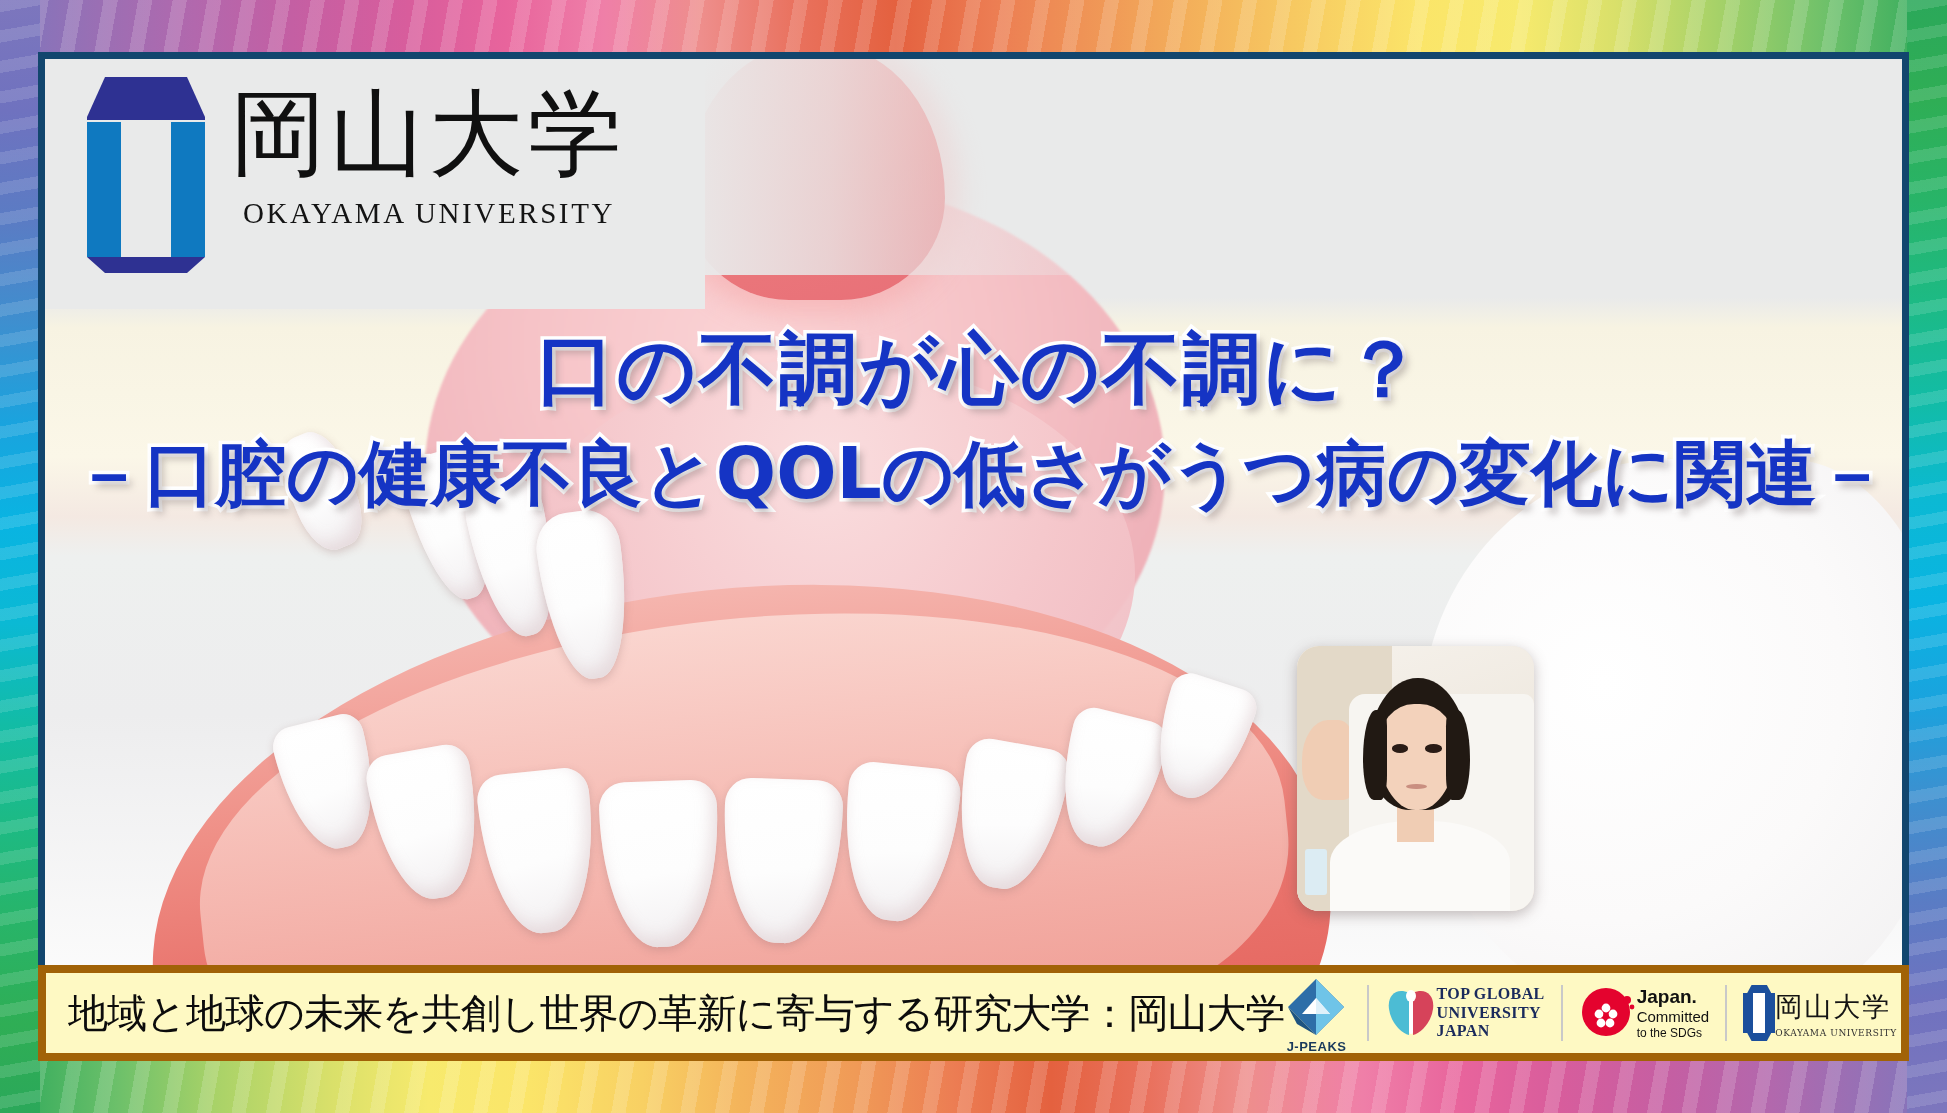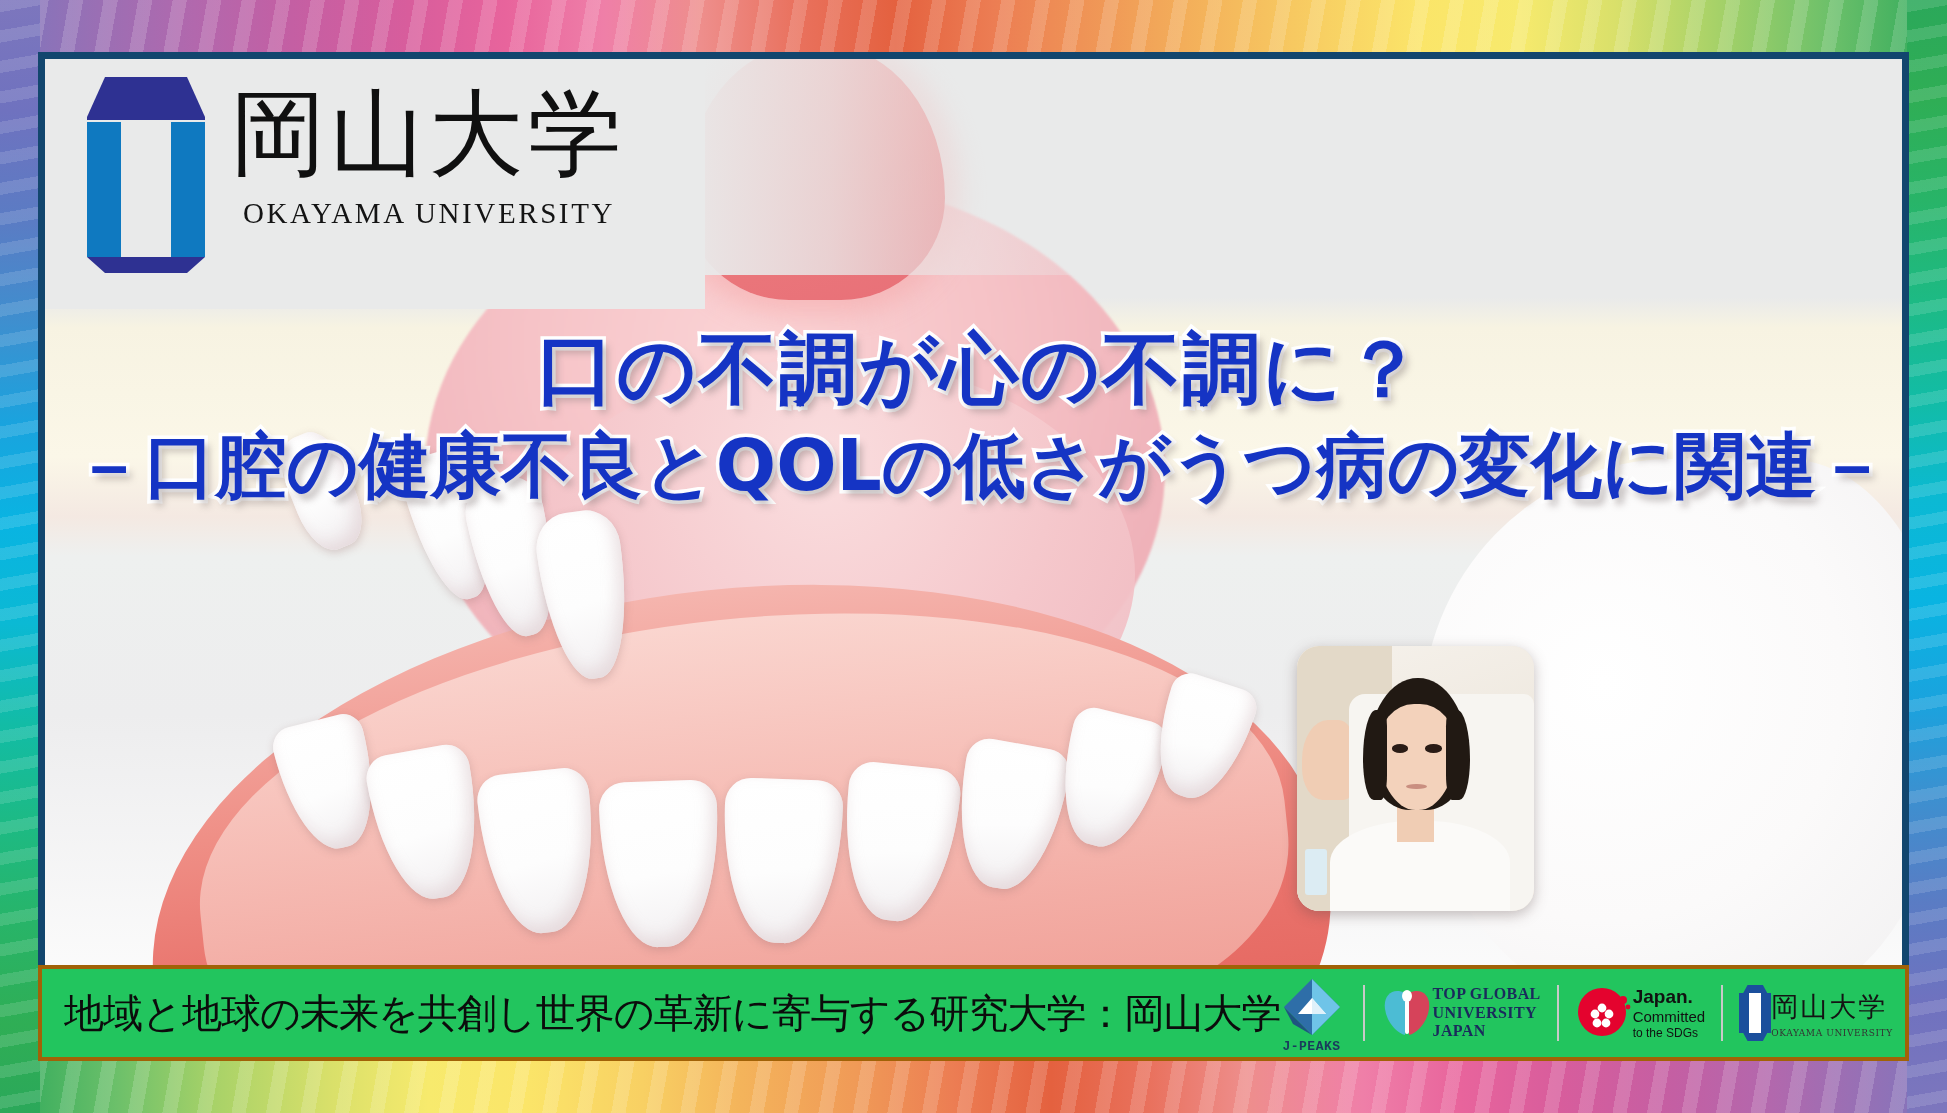--- a/index.html
+++ b/index.html
@@ -91,21 +91,21 @@
   .titles{position:absolute;left:0;top:268px;width:1871px;text-align:center;z-index:7;}
   .t-main{
     font-family:"DejaVu Sans","Liberation Sans",sans-serif;
     font-weight:bold;font-size:78px;line-height:1.08;color:#1534c4;letter-spacing:2px;
     -webkit-text-stroke:7px #ffffff;paint-order:stroke fill;
     text-shadow:5px 6px 7px rgba(130,120,120,.45);
   }
   .t-sub{
     font-family:"DejaVu Sans","Liberation Sans",sans-serif;
     font-weight:bold;font-size:71px;line-height:1.1;color:#1534c4;letter-spacing:0px;
-    margin-top:16px;
+    margin-top:24px;
     -webkit-text-stroke:7px #ffffff;paint-order:stroke fill;
     text-shadow:5px 6px 7px rgba(130,120,120,.45);
   }
 
   
   .author{position:absolute;left:560px;top:505px;width:960px;text-align:center;z-index:7;
     font-family:"DejaVu Sans","Liberation Sans",sans-serif;font-weight:bold;color:#0a0a0a;}
   .a-l1{font-size:46px;line-height:1.16;-webkit-text-stroke:6px #ffffff;paint-order:stroke fill;
     text-shadow:4px 5px 6px rgba(120,110,110,.40);}
   .a-l2{font-size:46px;line-height:1.16;-webkit-text-stroke:6px #ffffff;paint-order:stroke fill;
@@ -129,32 +129,32 @@
   .pt-face{position:absolute;left:34%;top:22%;width:33%;height:40%;background:#f3d2bb;
     border-radius:46% 46% 48% 48%/40% 40% 60% 60%;}
   .pt-hair-l{position:absolute;left:28%;top:24%;width:10%;height:34%;background:#211913;border-radius:60% 20% 30% 50%;}
   .pt-hair-r{position:absolute;left:63%;top:24%;width:10%;height:34%;background:#211913;border-radius:20% 60% 50% 30%;}
   .pt-eye-l{position:absolute;left:40%;top:37%;width:7%;height:3.2%;background:#2a1c16;border-radius:50%;}
   .pt-eye-r{position:absolute;left:54%;top:37%;width:7%;height:3.2%;background:#2a1c16;border-radius:50%;}
   .pt-mouth{position:absolute;left:46%;top:52%;width:9%;height:2%;background:#c98f80;border-radius:50%;}
   .pt-arm{position:absolute;left:2%;top:28%;width:22%;height:30%;background:#f0cdb4;border-radius:50% 30% 20% 40%;}
 
   
-  .footer{position:absolute;left:38px;bottom:52px;width:1871px;height:96px;background:#22c55e;
-    border:4px solid #a16207;box-sizing:border-box;z-index:5;display:flex;align-items:center;}
+  .footer{position:absolute;left:38px;bottom:52px;width:1871px;height:96px;background:#fef9c3;
+    border:8px solid #a16207;box-sizing:border-box;z-index:5;display:flex;align-items:center;}
   .f-text{font-family:"DejaVu Sans","Liberation Sans",sans-serif;font-size:40px;font-weight:500;
     color:#0c0c0c;white-space:nowrap;padding-left:22px;letter-spacing:-1px;flex:none;}
   .f-logos{display:flex;align-items:center;gap:0;margin-left:auto;padding-right:20px;height:100%;}
   .f-sep{width:2px;height:56px;background:#c9c9c9;margin:0 16px;flex:none;}
   .f-item{display:flex;align-items:center;flex:none;}
 
   
   .jp-mark{width:62px;height:62px;position:relative;flex:none;}
-  .jp-label{font-family:Liberation Mono, monospace;font-size:13px;font-weight:bold;color:#1a3a5c;
-    letter-spacing:.5px;position:absolute;left:0;bottom:-4px;width:62px;text-align:center;}
+  .jp-label{font-family:Liberation Sans, sans-serif;font-size:13px;font-weight:bold;color:#1a3a5c;
+    letter-spacing:.5px;position:absolute;left:0;bottom:-4px;width:62px;text-align:right;}
   .jp-wrap{position:relative;width:66px;height:74px;flex:none;}
 
   
   .tgu-bf{width:52px;height:56px;flex:none;}
   .tgu-txt{font-family:"Liberation Serif",serif;font-size:16px;line-height:1.18;color:#1a2a5c;
     font-weight:bold;letter-spacing:.4px;}
 
   
   .sdg-circ{width:58px;height:58px;flex:none;}
   .sdg-txt{font-family:"Liberation Sans",sans-serif;line-height:1.18;color:#111;}

